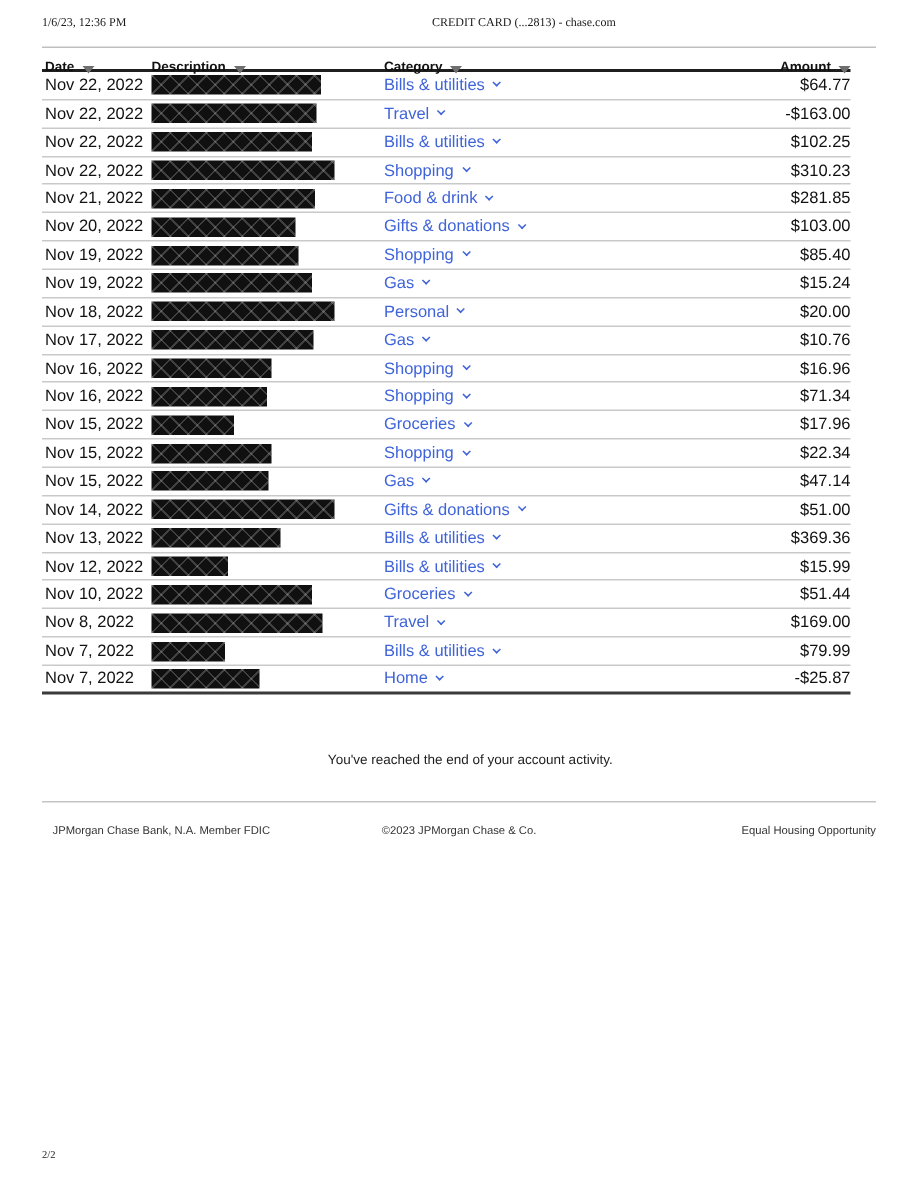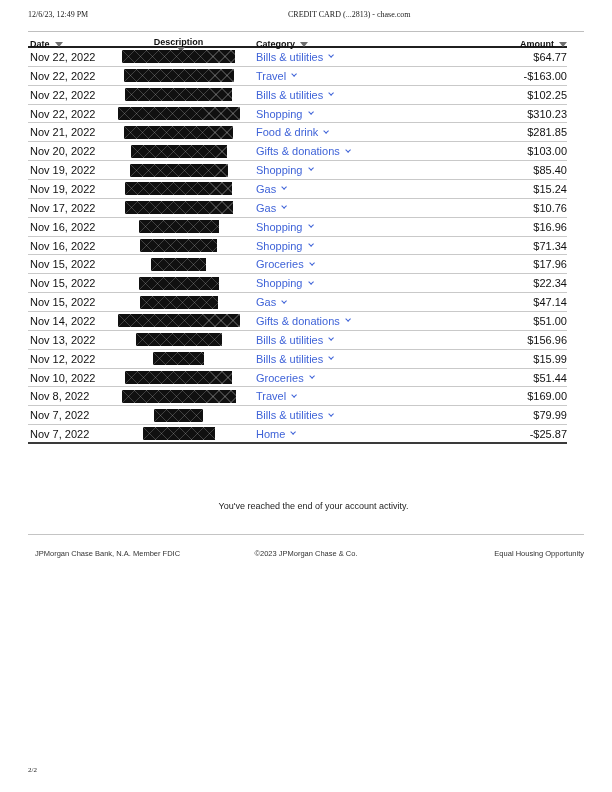--- a/index.html
+++ b/index.html
@@ -31,23 +31,23 @@
     position:absolute;left:28px;top:31px;width:539px;
   }
   .table-toprule{
     position:absolute;left:28px;right:28px;top:31px;border-top:1px solid #bfbfbf;
   }
   .thead{
     display:flex;align-items:center;height:17px;
     border-bottom:2px solid #1f1f1f;
     font-weight:700;font-size:9px;color:#111;
   }
-  .th{display:flex;align-items:center;margin-top:11px;}
+  .th{display:flex;align-items:flex-end;margin-top:11px;}
   .col-date{width:73px;padding-left:2px;}
-  .col-desc{width:155px;flex-direction:column;}
+  .col-desc{width:155px;}
   .col-cat{flex:1;}
   .col-amt{width:120px;justify-content:flex-end;text-align:right;}
   .tri{
     display:inline-block;width:0;height:0;
     border-left:4px solid transparent;border-right:4px solid transparent;
     border-top:5.5px solid #6f6f6f;margin-left:5px;flex:0 0 auto;
   }
   .row{
     display:flex;align-items:center;height:18.87px;
     border-bottom:1px solid #c9c9c9;
@@ -86,21 +86,21 @@
     font-size:7.5px;color:#333;
   }
   .site-footer .sf-left{position:absolute;left:7px;top:0;}
   .site-footer .sf-center{position:absolute;left:0;right:0;top:0;text-align:center;}
   .site-footer .sf-right{position:absolute;right:0;top:0;margin-left:15px;}
 </style>
 </head>
 <body>
 
 <header class="print-header">
-  <span>12/6/23, 12:49 PM</span>
+  <span>1/6/23, 12:36 PM</span>
   <span class="print-title">CREDIT CARD (...2813) - chase.com</span>
 </header>
 
 <div class="table-toprule"></div>
 
 <div class="table">
   <div class="thead">
     <div class="th col-date">
       <span>Date</span>
       <span class="tri"></span>
@@ -241,20 +241,36 @@
       <span class="cat-link">
         <span>Gas</span>
         <span class="chev"></span>
       </span>
     </div>
     <div class="cell col-amt">
       <span>$15.24</span>
     </div>
   </div>
       <div class="row">
+    <div class="cell col-date">Nov 18, 2022</div>
+    <div class="cell col-desc">
+      <span class="redact" style="width: 122px;"></span>
+
+    </div>
+    <div class="cell col-cat">
+      <span class="cat-link">
+        <span>Personal</span>
+        <span class="chev"></span>
+      </span>
+    </div>
+    <div class="cell col-amt">
+      <span>$20.00</span>
+    </div>
+  </div>
+      <div class="row">
     <div class="cell col-date">Nov 17, 2022</div>
     <div class="cell col-desc">
       <span class="redact" style="width: 108px;"></span>
 
     </div>
     <div class="cell col-cat">
       <span class="cat-link">
         <span>Gas</span>
         <span class="chev"></span>
       </span>
@@ -365,21 +381,21 @@
       <span class="redact" style="width: 86px;"></span>
 
     </div>
     <div class="cell col-cat">
       <span class="cat-link">
         <span>Bills &amp; utilities</span>
         <span class="chev"></span>
       </span>
     </div>
     <div class="cell col-amt">
-      <span>$156.96</span>
+      <span>$369.36</span>
     </div>
   </div>
       <div class="row">
     <div class="cell col-date">Nov 12, 2022</div>
     <div class="cell col-desc">
       <span class="redact" style="width: 51px;"></span>
 
     </div>
     <div class="cell col-cat">
       <span class="cat-link">

